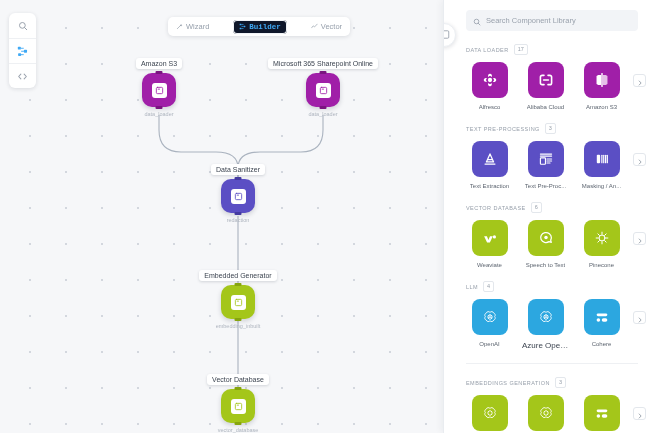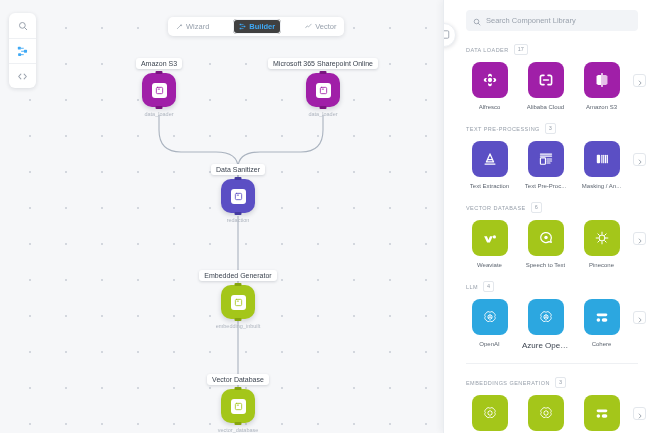--- a/index.html
+++ b/index.html
@@ -42,22 +42,22 @@
     position:absolute; left:168px; top:17px;
     background:#ffffff; border-radius:5px; padding:2px;
     box-shadow:0 1px 4px rgba(20,30,50,.13);
     display:flex; align-items:center; gap:18px;
   }
   .tb-item {
     display:flex; align-items:center; gap:3px;
     padding:3px 6px; border-radius:4px;
     font-size:7.5px; color:#97a0ac; cursor:pointer; white-space:nowrap;
   }
-  .tb-item.active { background:#404040; color:#3fa9f5; font-weight:bold;
-    box-shadow:0 0 0 1px #f0f2f5 inset; }
+  .tb-item.active { background:#0f172a; color:#3fa9f5; font-weight:bold;
+    box-shadow:0 0 0 1px #f0f2f5 inset;font-family:Liberation Mono, monospace; }
   .tb-item svg { display:block; }
 
   
   .node { position:absolute; display:flex; flex-direction:column; align-items:center; }
   .node-label {
     background:#ffffff; border-radius:3px;
     padding:2px 5px; font-size:7px; color:#3c4450;
     box-shadow:0 1px 3px rgba(20,30,50,.16);
     white-space:nowrap; margin-bottom:4px;
   }

